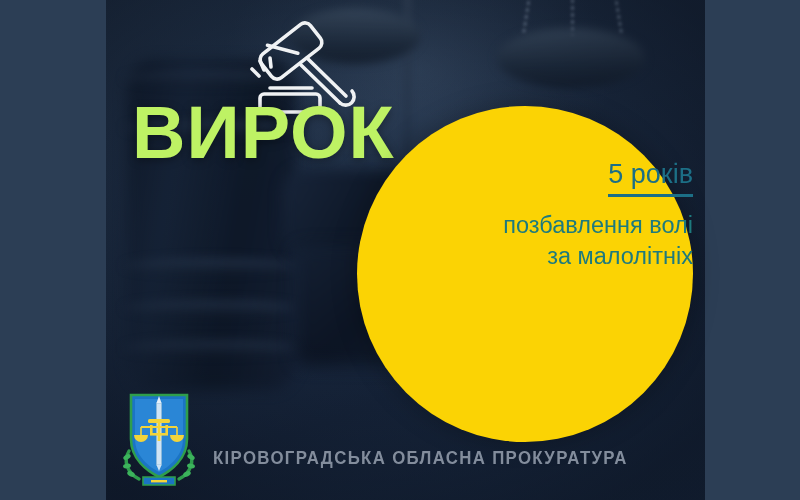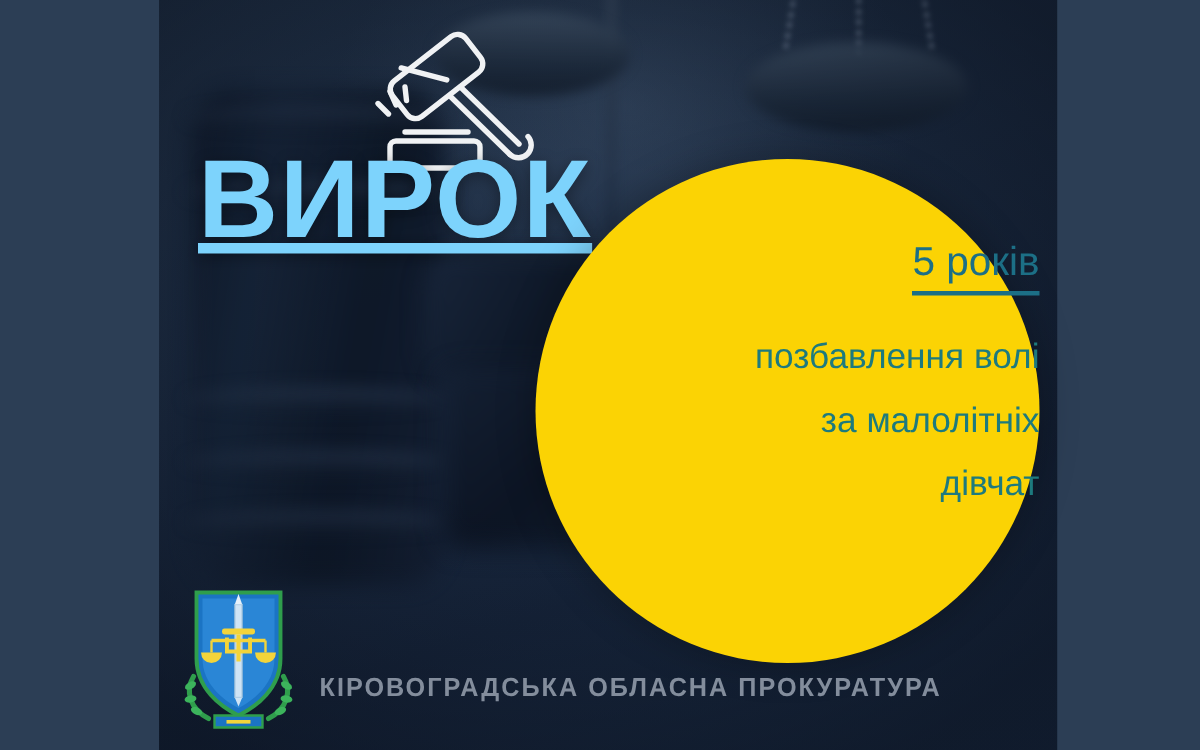--- a/index.html
+++ b/index.html
@@ -133,24 +133,23 @@
   .band-right { left: 705px; width: 95px; }
 
   
   .headline {
     position: absolute;
     left: 132px;
     top: 96px;
     font-size: 74px;
     font-weight: 700;
     letter-spacing: 1px;
-    color: #7dd3fc;
+    color: #bef264;
     line-height: 1;
     text-shadow: 0 2px 10px rgba(0,0,0,0.35);
-    text-decoration: underline;
   }
 
   
   .gavel-icon {
     position: absolute;
     left: 238px;
     top: 18px;
     width: 126px;
     height: 112px;
   }
@@ -180,21 +179,21 @@
     display: inline-block;
     font-size: 27px;
     color: #1c6f86;
     border-bottom: 3px solid #1c6f86;
     padding-bottom: 3px;
     margin-bottom: 12px;
   }
   .circle-text .line {
     font-size: 23.5px;
     color: #1d7a7e;
-    margin: 14px 0;
+    margin: 2px 0;
     white-space: nowrap;
   }
 
   
   .emblem {
     position: absolute;
     left: 119px;
     top: 387px;
     width: 80px;
     height: 101px;
@@ -260,21 +259,20 @@
     </g>
   </svg>
 
   <div class="headline">ВИРОК</div>
 
   <div class="yellow-circle">
     <div class="circle-text">
       <div><span class="lead">5 років</span></div>
       <div class="line">позбавлення волі</div>
       <div class="line">за малолітніх</div>
-      <div class="line">дівчат</div>
     </div>
   </div>
 
   <svg class="emblem" viewBox="0 0 80 101">
 
     <path d="M12 8 H68 V52 C68 72 52 84 40 90 C28 84 12 72 12 52 Z" fill="#1b74c4" stroke="#2f9e4c" stroke-width="2.6"></path>
 
     <path d="M16 12 H64 V52 C64 69 50 80 40 85 C30 80 16 69 16 52 Z" fill="#2a86d6" stroke="none"></path>
 
     <rect x="37.5" y="16" width="5" height="62" fill="#cfe4f5" stroke="#8fb8d8" stroke-width="0.8"></rect>

